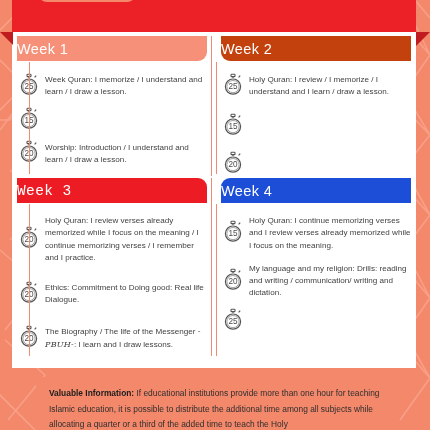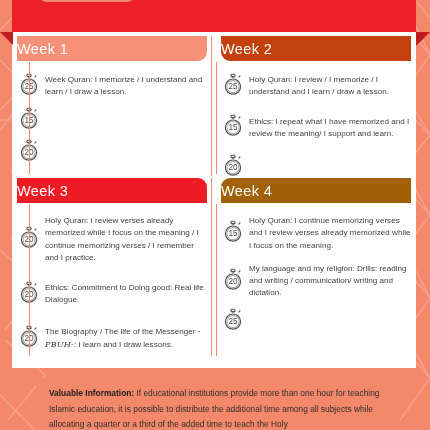--- a/index.html
+++ b/index.html
@@ -99,22 +99,22 @@
     display: flex;
     align-items: center;
     justify-content: flex-start;
     color: #ffffff;
     font-size: 14.5px;
     letter-spacing: .4px;
     flex: 0 0 auto;
   }
   .w1 .week-header { background: #f69078; border-radius: 0 0 9px 0; }
   .w2 .week-header { background: #c2410c; border-radius: 0 0 0 9px; }
-  .w3 .week-header { background: #ed1c24; border-radius: 0 9px 0 0; }
-  .w4 .week-header { background: #a16207; border-radius: 9px 0 0 0; }
+  .w3 .week-header { background: #ed1c24; border-radius: 0 9px 0 0; font-family: Liberation Mono, monospace; }
+  .w4 .week-header { background: #1d4ed8; border-radius: 9px 0 0 0; }
 
   .items {
     flex: 1 1 auto;
     padding-top: 9px;
     display: flex;
     flex-direction: column;
   }
   .w3 .items, .w4 .items { padding-top: 8px; }
 
   .item {
@@ -262,20 +262,21 @@
         <span class="icon-wrap">
           <svg width="24" height="24" viewBox="0 0 24 24">
             <rect x="10" y="1.2" width="4" height="2.4" rx="0.7" fill="none" stroke="#555" stroke-width="1.1"></rect>
             <line x1="12" y1="3.4" x2="12" y2="5" stroke="#555" stroke-width="1.2"></line>
             <line x1="17.6" y1="4.3" x2="19.2" y2="2.7" stroke="#555" stroke-width="1.2"></line>
             <circle cx="12" cy="13.6" r="7.6" fill="none" stroke="#555" stroke-width="1.2"></circle>
             <circle cx="12" cy="13.6" r="6.1" fill="none" stroke="#888" stroke-width="0.8"></circle>
             <text class="stopwatch-num" x="12" y="16.4">20</text>
           </svg>
         </span>
+        <span class="item-text">Worship: Introduction / I understand and learn / I draw a lesson.</span>
       </div>
     </div>
   </div>
 
   <div class="week-block col-right w2">
     <div class="week-header">
       <span>Week 2</span>
     </div>
     <div class="items">
       <div class="item">
@@ -295,21 +296,20 @@
         <span class="icon-wrap">
           <svg width="24" height="24" viewBox="0 0 24 24">
             <rect x="10" y="1.2" width="4" height="2.4" rx="0.7" fill="none" stroke="#555" stroke-width="1.1"></rect>
             <line x1="12" y1="3.4" x2="12" y2="5" stroke="#555" stroke-width="1.2"></line>
             <line x1="17.6" y1="4.3" x2="19.2" y2="2.7" stroke="#555" stroke-width="1.2"></line>
             <circle cx="12" cy="13.6" r="7.6" fill="none" stroke="#555" stroke-width="1.2"></circle>
             <circle cx="12" cy="13.6" r="6.1" fill="none" stroke="#888" stroke-width="0.8"></circle>
             <text class="stopwatch-num" x="12" y="16.4">15</text>
           </svg>
         </span>
-        <span class="item-text">Ethics: I repeat what I have memorized and I review the meaning/ I support and learn.</span>
       </div>
       <div class="item">
         <span class="icon-wrap">
           <svg width="24" height="24" viewBox="0 0 24 24">
             <rect x="10" y="1.2" width="4" height="2.4" rx="0.7" fill="none" stroke="#555" stroke-width="1.1"></rect>
             <line x1="12" y1="3.4" x2="12" y2="5" stroke="#555" stroke-width="1.2"></line>
             <line x1="17.6" y1="4.3" x2="19.2" y2="2.7" stroke="#555" stroke-width="1.2"></line>
             <circle cx="12" cy="13.6" r="7.6" fill="none" stroke="#555" stroke-width="1.2"></circle>
             <circle cx="12" cy="13.6" r="6.1" fill="none" stroke="#888" stroke-width="0.8"></circle>
             <text class="stopwatch-num" x="12" y="16.4">20</text>

